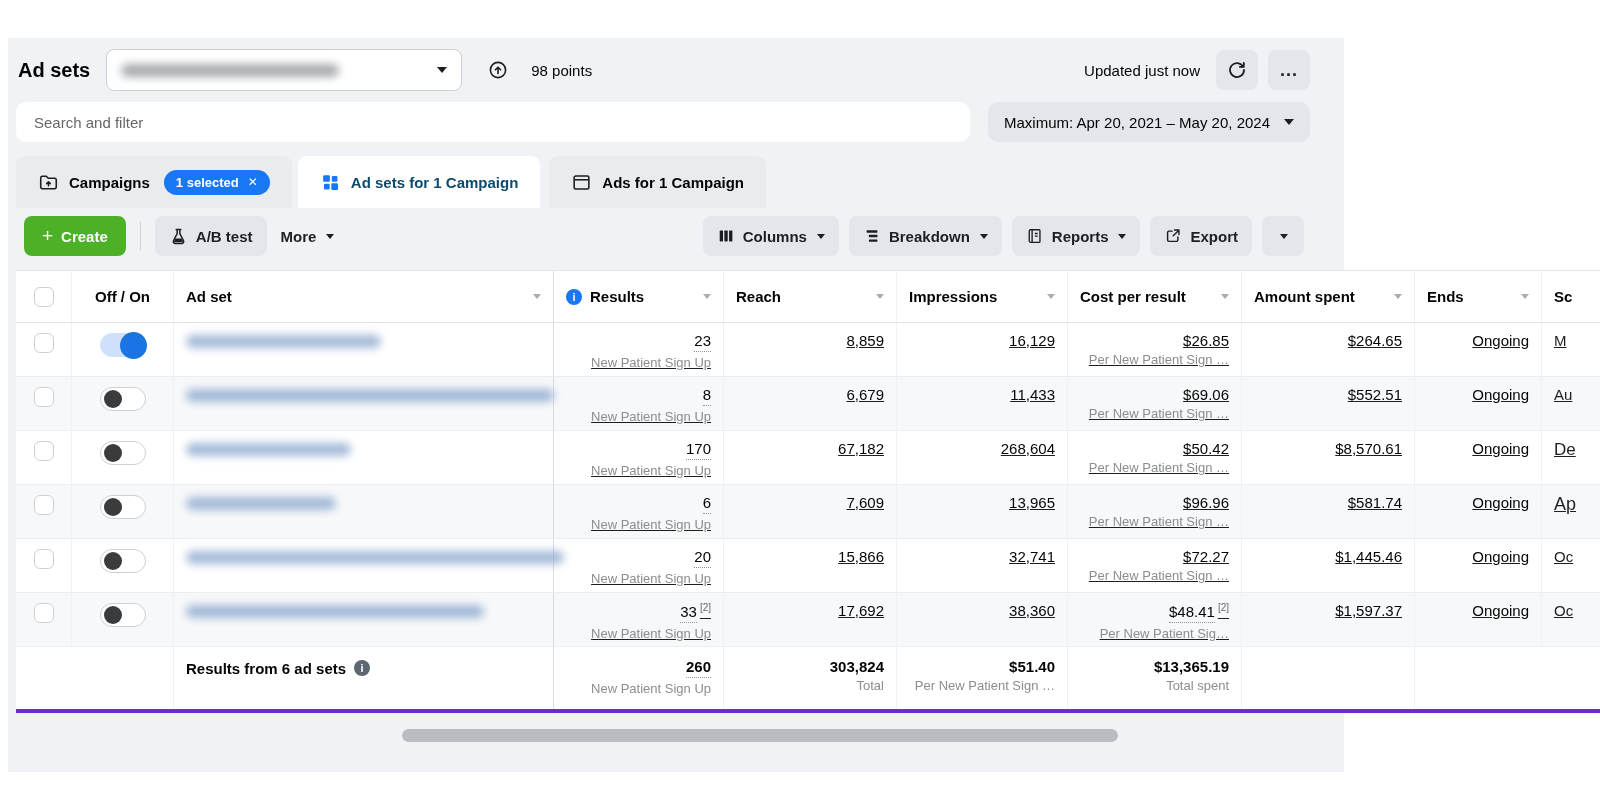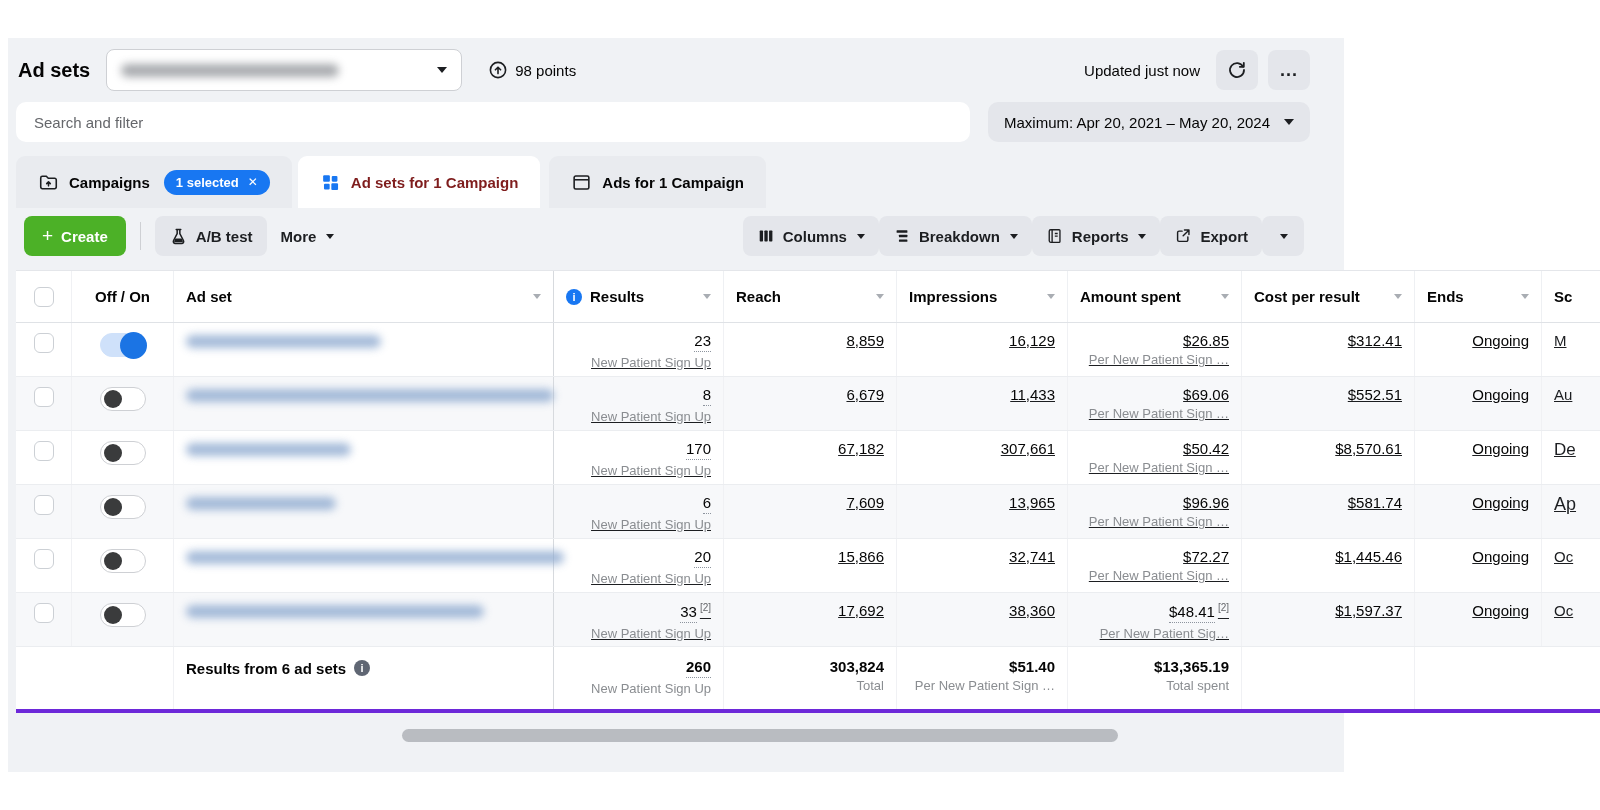--- a/index.html
+++ b/index.html
@@ -9,52 +9,52 @@
   
   .topbar { display:flex; align-items:center; height:64px; padding:0 34px 0 10px; }
   .page-title { font-size:20px; font-weight:700; color:#050505; margin-right:16px; }
   .account-select { width:356px; height:42px; background:#fff; border:1px solid #ced0d4; border-radius:8px; display:flex; align-items:center; padding:0 14px; }
   .redacted { background:#8da9cf; border-radius:7px; filter:blur(4px); opacity:.8; height:13px; }
   .redacted.gray { background:#93969b; }
   .account-select .redacted { width:218px; }
   .caret { width:0; height:0; border:5px solid transparent; border-top:6px solid #1c1e21; margin-top:5px; }
   .caret.sm { border-width:4px; border-top-width:5px; }
   .account-select .caret { margin-left:auto; }
-  .points { display:flex; align-items:center; gap:7px; margin-left:26px; font-size:15px; color:#050505; }
+  .points { display:flex; align-items:center; gap:23px; margin-left:26px; font-size:15px; color:#050505; }
   .points svg { display:block; }
   .topbar-right { margin-left:auto; display:flex; align-items:center; gap:10px; }
   .updated { font-size:15px; color:#050505; margin-right:6px; }
   .btn { display:flex; align-items:center; gap:8px; background:#e4e6eb; border:none; border-radius:8px; height:40px; padding:0 14px; font-size:15px; font-weight:600; color:#1c1e21; font-family:inherit; cursor:pointer; white-space:nowrap; }
   .btn.icon-only { width:42px; justify-content:center; padding:0; }
   .btn.disabled { color:#bcc0c4; }
   .dots { font-size:18px; font-weight:700; letter-spacing:1px; color:#1c1e21; }
 
   
   .filterbar { display:flex; align-items:center; padding:0 34px 0 8px; gap:18px; }
   .searchbox { flex:1; height:40px; background:#fff; border:none; border-radius:10px; padding:0 18px; font-size:15px; font-family:inherit; color:#1c1e21; }
   .searchbox::placeholder { color:#65676b; }
   .datebtn { height:40px; background:#e4e6eb; border-radius:10px; display:flex; align-items:center; gap:14px; padding:0 16px; font-size:15px; color:#050505; cursor:pointer; white-space:nowrap; }
 
   
   .tabs { display:flex; align-items:flex-end; margin-top:14px; padding-left:8px; height:52px; }
   .tab { height:52px; display:flex; align-items:center; gap:10px; padding:0 22px; background:#e9ebef; border-radius:9px 9px 0 0; font-size:15px; font-weight:700; color:#050505; cursor:pointer; }
   .tab + .tab { margin-left:6px; }
-  .tab.active { background:#fff; color:#7f1d1d; }
+  .tab.active { background:#fff; color:#0c4a6e; }
   .tab .pill { display:flex; align-items:center; gap:9px; background:#1877f2; color:#fff; border-radius:999px; font-size:13px; font-weight:700; padding:5px 12px; margin-left:4px; }
   .tab .pill .x { font-size:12px; font-weight:400; }
   .tab svg { display:block; }
   .tab-spacer { width:9px; }
 
   
   .toolbar { display:flex; align-items:center; height:56px; padding:0 40px 0 16px; }
   .btn.create { background:#4cb127; color:#fff; padding:0 18px; }
   .btn.create .plus { font-size:19px; font-weight:400; line-height:1; margin-top:-2px; }
   .vdiv { width:1px; height:28px; background:#ced0d4; margin:0 14px; }
   .btn.ghost { background:transparent; font-weight:600; }
-  .toolbar-right { margin-left:auto; display:flex; align-items:center; }
+  .toolbar-right { margin-left:auto; display:flex; align-items:center; gap:10px; }
   .btn .caret { margin-left:2px; }
 
   
   :root { --cols:56px 102px 380px 170px 173px 171px 174px 173px 127px minmax(40px,1fr);
           --fcols:158px 380px 170px 173px 171px 174px 173px 127px minmax(40px,1fr); }
   .table { margin-left:8px; width:1584px; background:#fff; border-top:1px solid #e4e6ea; margin-top:6px; }
   .thead { display:grid; grid-template-columns:var(--cols); height:52px; border-bottom:1px solid #dfe2e6; }
   .hc { display:flex; align-items:center; padding:0 12px; font-size:15px; font-weight:700; color:#050505; border-right:1px solid #eef0f3; overflow:hidden; white-space:nowrap; }
   .hc .sortcaret { margin-left:auto; width:0; height:0; border:4px solid transparent; border-top:5px solid #a9adb3; margin-top:4px; }
   .hc.center { justify-content:center; }
@@ -232,25 +232,25 @@
         </div>
       <div class="hc">
           <span>Reach</span>
           <span class="sortcaret"></span>
         </div>
       <div class="hc">
           <span>Impressions</span>
           <span class="sortcaret"></span>
         </div>
       <div class="hc">
+          <span>Cost per result</span>
+          <span class="sortcaret"></span>
+        </div>
+      <div class="hc">
           <span>Amount spent</span>
-          <span class="sortcaret"></span>
-        </div>
-      <div class="hc">
-          <span>Cost per result</span>
           <span class="sortcaret"></span>
         </div>
       <div class="hc">
           <span>Ends</span>
           <span class="sortcaret"></span>
         </div>
       <div class="hc" style="border-right:none">Sc</div>
     </div>
 
     <div>
@@ -263,21 +263,21 @@
               <span class="knob"></span>
             </span>
           </div>
     <div class="namecell strong-border">
             <div class="redacted" style="width: 195px;"></div>
           </div>
     <div class="cell num"><span class="dotted">23</span><div class="sub">New Patient Sign Up</div></div>
     <div class="cell num"><span>8,859</span></div>
     <div class="cell num"><span>16,129</span></div>
     <div class="cell num"><span>$26.85</span><div class="sub">Per New Patient Sign …</div></div>
-    <div class="cell num"><span>$312.41</span></div>
+    <div class="cell num"><span>$264.65</span></div>
     <div class="cell num"><span>Ongoing</span></div>
     <div class="cell" style="border-right:none"><span style="font-size:15px;white-space:nowrap">M</span></div>
   </div>
 
   <div class="trow">
     <div class="checkcell">
             <span class="checkbox"></span>
           </div>
     <div class="togglecell">
             <span class="toggle">
@@ -303,21 +303,21 @@
     <div class="togglecell">
             <span class="toggle">
               <span class="knob"></span>
             </span>
           </div>
     <div class="namecell strong-border">
             <div class="redacted" style="width: 165px;"></div>
           </div>
     <div class="cell num"><span class="dotted">170</span><div class="sub">New Patient Sign Up</div></div>
     <div class="cell num"><span>67,182</span></div>
-    <div class="cell num"><span>307,661</span></div>
+    <div class="cell num"><span>268,604</span></div>
     <div class="cell num"><span>$50.42</span><div class="sub">Per New Patient Sign …</div></div>
     <div class="cell num"><span>$8,570.61</span></div>
     <div class="cell num"><span>Ongoing</span></div>
     <div class="cell" style="border-right:none"><span style="font-size:17px;white-space:nowrap">De</span></div>
   </div>
 
   <div class="trow">
     <div class="checkcell">
             <span class="checkbox"></span>
           </div>

